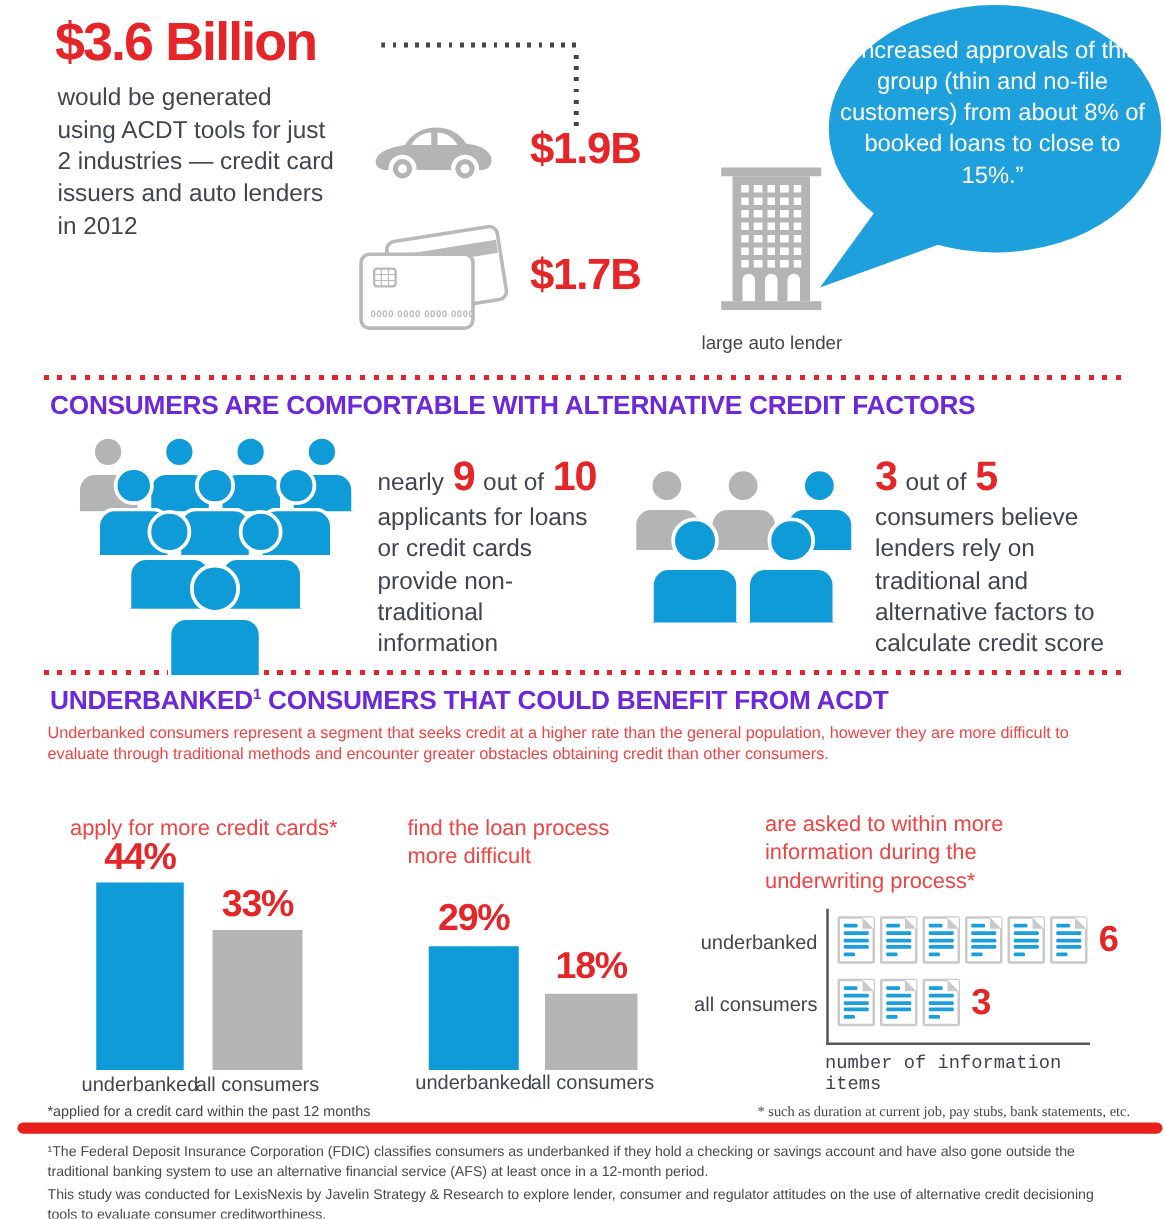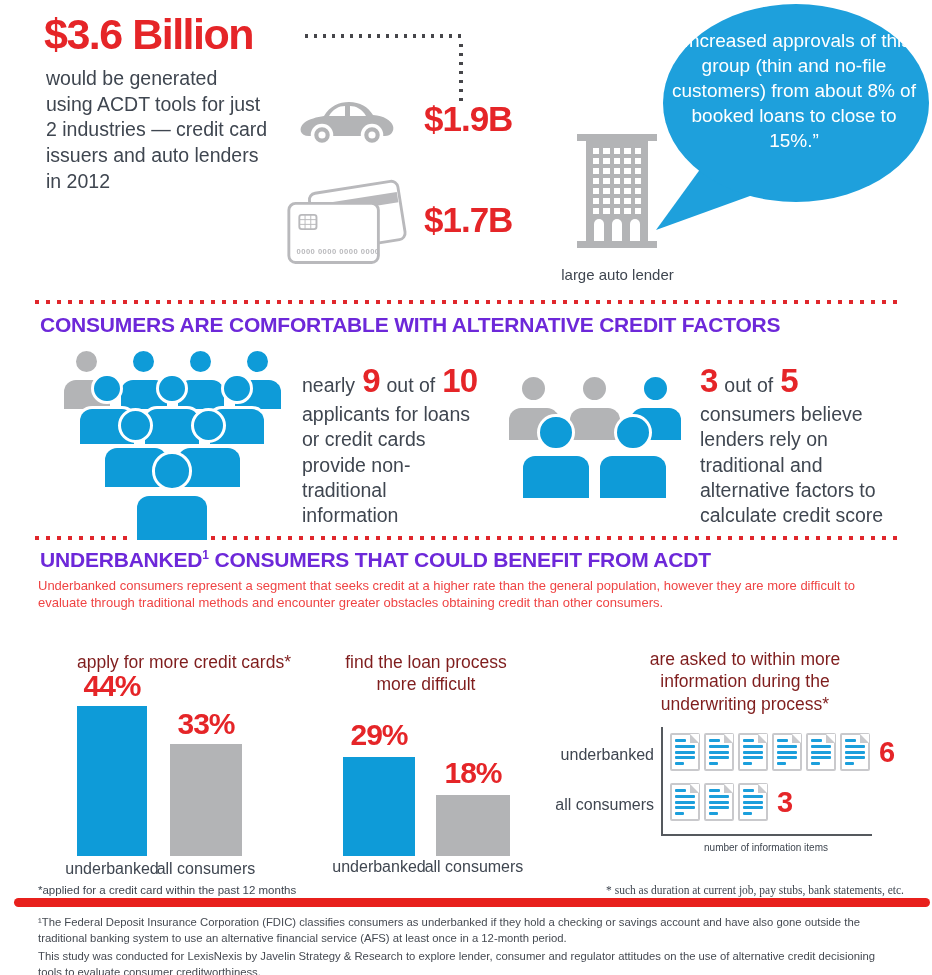--- a/index.html
+++ b/index.html
@@ -56,21 +56,21 @@
             border:3px solid #fff; border-bottom:none; box-sizing:border-box; margin-top:2px; }
 
   .stat-line { display:flex; align-items:baseline; gap:7px; }
   .stat-word { font-size:19.5px; color:#3F4650; }
   .stat-num { font-size:33px; font-weight:800; color:#E52528; letter-spacing:-1px; }
   .stat-text { font-size:19.5px; line-height:1.3; color:#3F4650; margin-top:2px; }
   .stat1 { left:302px; top:362px; width:182px; }
   .stat2 { left:700px; top:362px; width:200px; }
 
   
-  .chart-title { text-align:center; font-size:17.5px; line-height:1.28; color:#7f1d1d; }
+  .chart-title { text-align:left; font-size:17.5px; line-height:1.28; color:#ef4444; }
   .ct1 { left:56px; top:651px; width:256px; }
   .ct2 { left:326px; top:651px; width:200px; }
   .ct3 { left:612px; top:648px; width:266px; }
   .bar { position:absolute; bottom:119px; }
   .bar.blue { background:#0E9BD8; } .bar.gray { background:#B3B4B6; }
   .bar-val { position:absolute; width:104px; text-align:center; font-size:30px; font-weight:800;
              color:#E52528; letter-spacing:-1px; }
   .cat { position:absolute; text-align:center; font-size:16px; color:#3F4650; }
 
   
@@ -79,21 +79,21 @@
   .docs { display:flex; gap:4px; }
   .doc { width:30px; height:38px; background:#fff; border:2px solid #C9C9CC; border-radius:2px;
          position:relative; display:inline-flex; flex-direction:column; justify-content:space-between;
          padding:4px 3px; box-sizing:border-box; }
   .doc .fold { position:absolute; top:-1px; right:-1px; width:0; height:0;
                border-top:9px solid #fff; border-left:9px solid #C9C9CC; }
   .doc .dl { display:block; height:3px; background:#1B9FDC; border-radius:1px; width:100%; }
   .doc .dl.short { width:55%; } .doc .dl.tiny { width:45%; }
   .picto-count { font-size:29px; font-weight:800; color:#E52528; }
   .picto-label { position:absolute; width:118px; text-align:right; font-size:16px; color:#3F4650; }
-  .xlabel { left:660px; top:842px; width:212px; text-align:center; font-size:10px; color:#3F4650; }
+  .xlabel { left:660px; top:842px; width:212px; font-size:15px; color:#3F4650;font-family:Liberation Mono, monospace; }
 
   
   .fn { font-size:11.5px; color:#3F4650; }
   .fn-left { left:38px; top:884px; }
   .fn-right { left:556px; top:884px; width:348px; text-align:right;font-family:Liberation Serif, serif; }
   .red-bar { left:14px; top:898px; width:916px; height:9px; background:#E8201C; border-radius:5px; }
   .foot { left:38px; width:864px; font-size:11.3px; line-height:1.38; color:#454A52; }
   .f1 { top:915px; } .f2 { top:949px; }
 </style>
 </head>

